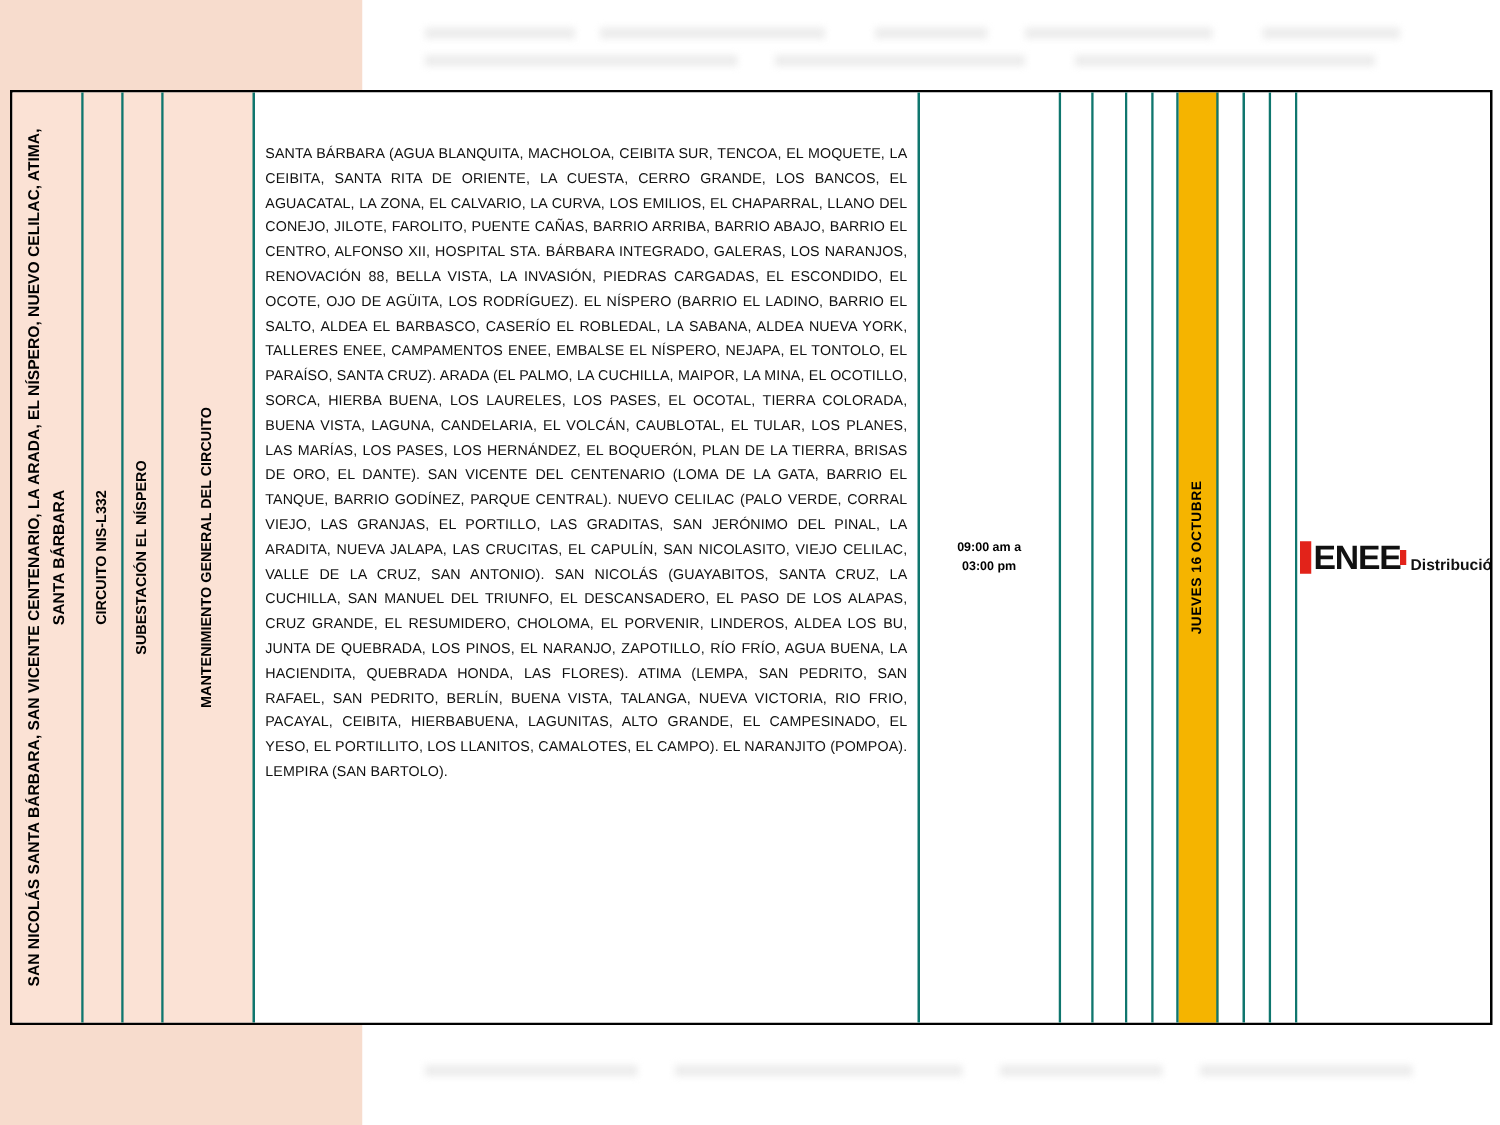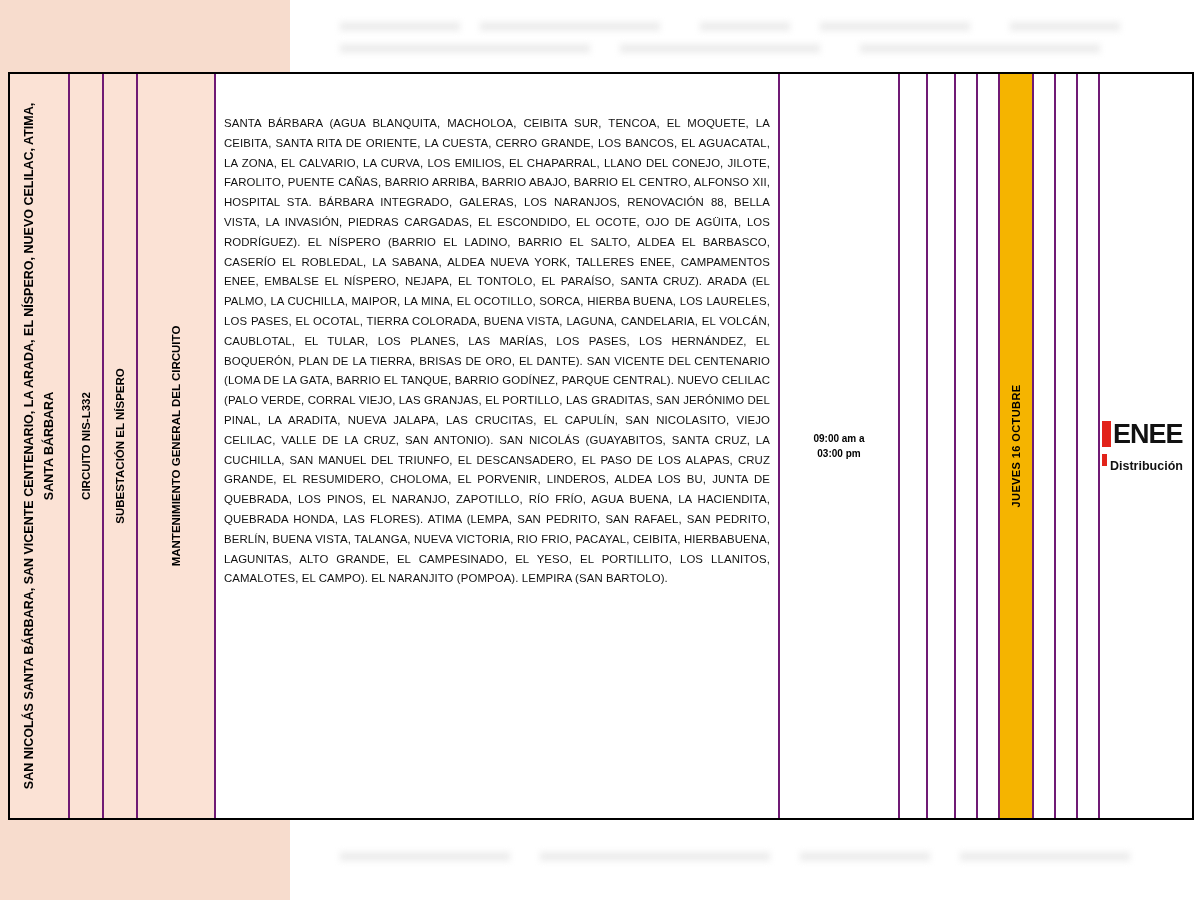--- a/index.html
+++ b/index.html
@@ -49,21 +49,21 @@
     height: 748px;
     border: 2px solid #000;
     box-sizing: border-box;
     background: #ffffff;
     display: flex;
     flex-direction: row;
   }
 
   .col {
     box-sizing: border-box;
-    border-right: 2px solid #701a75;
+    border-right: 2px solid #0f766e;
     height: 100%;
     position: relative;
     overflow: hidden;
   }
   .col:last-child { border-right: none; }
 
   .peach { background: #fbe2d5; }
   .white { background: #ffffff; }
   .amber { background: #f5b400; }
 
@@ -141,21 +141,21 @@
 
   .c-logo {
     flex: 1 1 auto;
     display: flex;
     align-items: center;
     justify-content: flex-start;
     padding-left: 6px;
   }
   .logo-wrap {
     display: flex;
-    flex-direction: column;
+    flex-direction: row;
     align-items: flex-start;
     margin-left: -4px;
   }
   .logo-top {
     display: flex;
     align-items: center;
   }
   .logo-bar {
     width: 9px;
     height: 26px;

